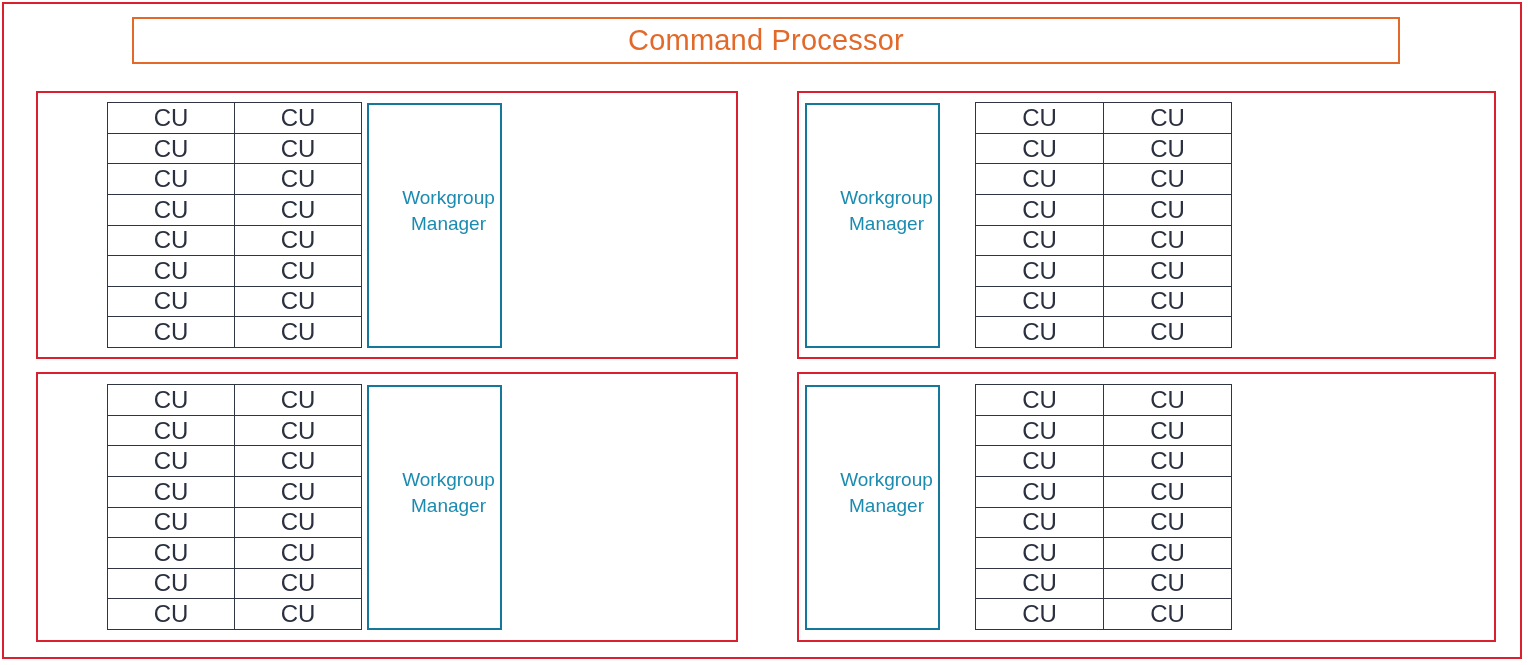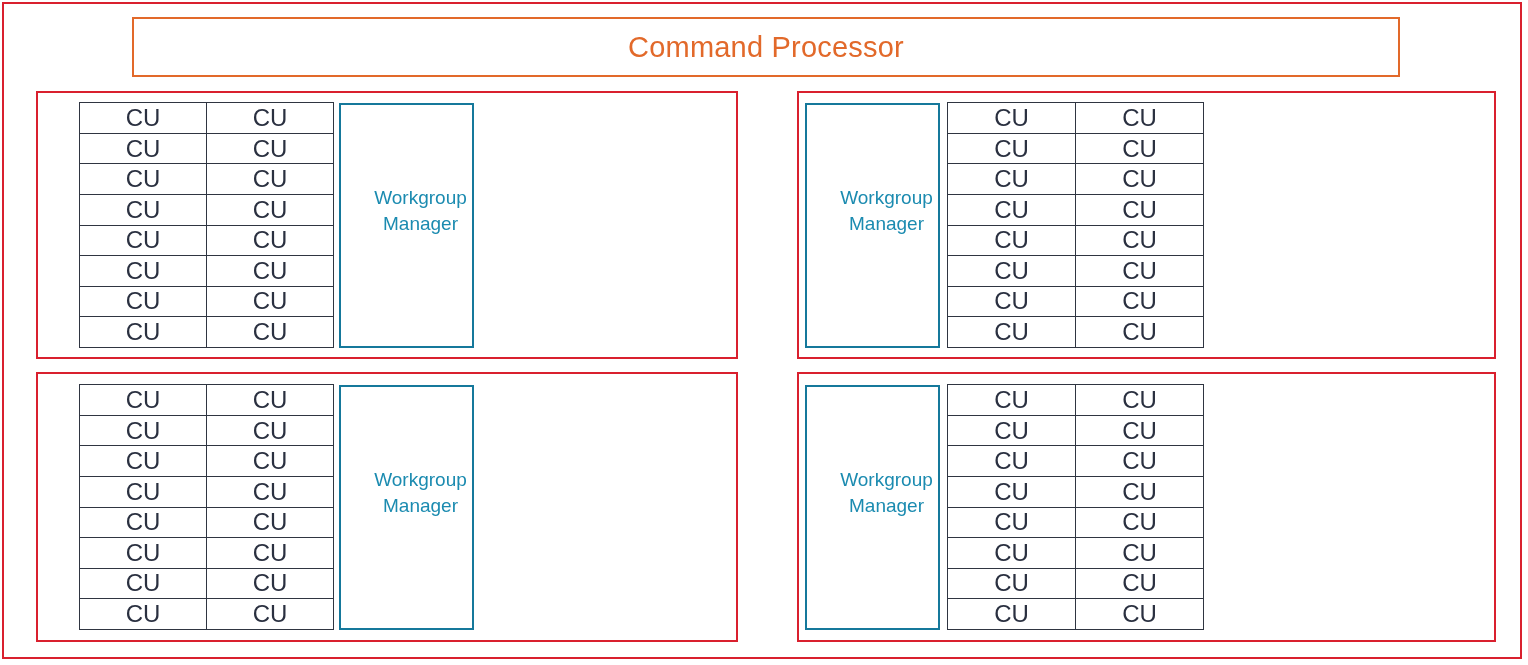--- a/index.html
+++ b/index.html
@@ -24,21 +24,21 @@
     border: 2px solid #d9202e;
     box-sizing: border-box;
   }
 
   
   #title-box {
     position: absolute;
     left: 128px;
     top: 13px;
     width: 1268px;
-    height: 60px;
+    height: 47px;
     border: 2px solid #e2692a;
     box-sizing: border-box;
     display: flex;
     align-items: center;
     justify-content: center;
   }
   #title-text {
     color: #e2692a;
     font-size: 29px;
     letter-spacing: 0.2px;
@@ -60,20 +60,21 @@
 
   
   .quadrant.layout-table-first { justify-content: flex-start; padding-left: 41px; }
   
   .quadrant.layout-manager-first { justify-content: flex-start; padding-left: 6px; }
 
   
   .cu-grid {
     border-collapse: collapse;
     table-layout: fixed;
+    margin-left: 28px;
   }
   .cu-grid td {
     border: 1px solid #2f3541;
     text-align: center;
     color: #2a3040;
     font-size: 24px;
     line-height: 1;
     height: 29.6px;
     padding: 0;
     width: 126px;

